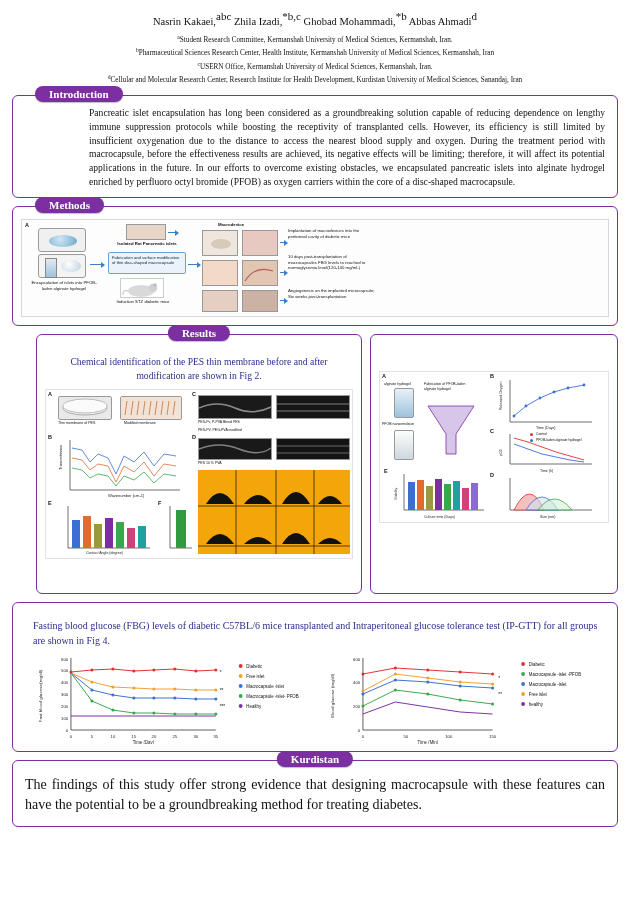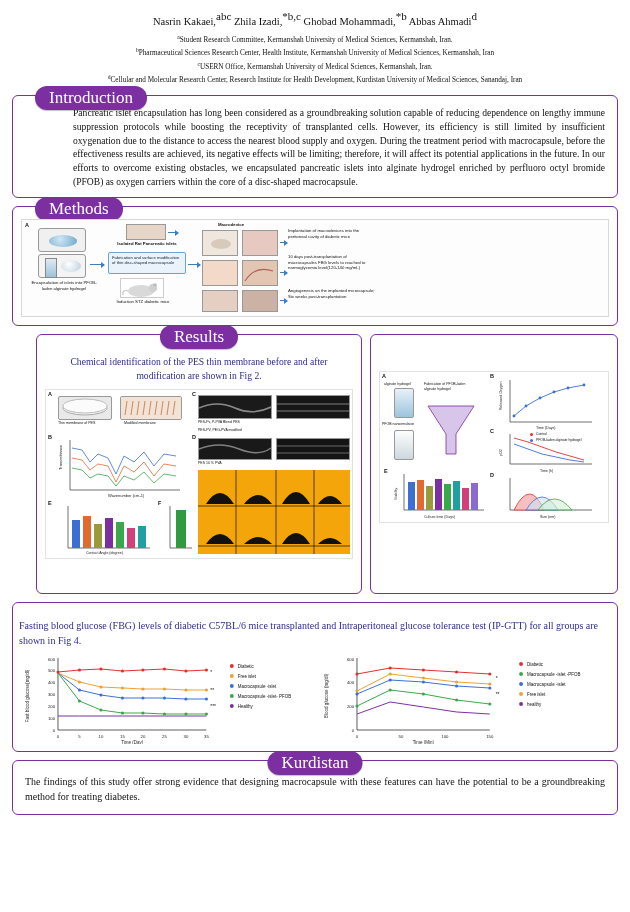--- a/index.html
+++ b/index.html
@@ -53,23 +53,23 @@
     position: relative;
     box-sizing: border-box;
     margin: 0 0 8px 0;
     background: #fff;
   }
   .pill {
     position: absolute;
     background: #7b2fa0;
     color: #ffffff;
     border-radius: 12px;
-    font-weight: normal;
+    font-weight: bold;
     text-align: center;
-    font-size: 17px;
+    font-size: 11px;
     padding: 2px 14px;
     top: -10px;
     left: 22px;
     box-shadow: 0 1px 1px rgba(0,0,0,.25);
     white-space: nowrap;
   }
   .pill.center {
     left: 50%;
     transform: translateX(-50%);
   }
@@ -78,21 +78,21 @@
     line-height: 1.45;
     text-align: justify;
     color: #111;
   }
 
   
   .intro {
     padding: 12px 12px 8px 12px;
   }
   .intro .body-text {
-    margin-left: 48px;
+    margin-left: 64px;
     margin-top: -2px;
   }
 
   
   .methods {
     padding: 12px 8px 8px 8px;
     min-height: 108px;
   }
   .methods-inner {
     display: flex;
@@ -153,21 +153,21 @@
   .res-caption.left-align { text-align: justify; }
   .fig-area {
     position: relative;
     border: 1px solid #e2e2e2;
     background: #fff;
     overflow: hidden;
   }
 
   
   .fbg {
-    padding: 14px 10px 6px 2px;
+    padding: 14px 10px 6px 16px;
     height: 150px;
     position: relative;
   }
   .fbg-caption {
     font-size: 10px;
     line-height: 1.45;
     color: #2d2d8a;
     margin: 2px 4px 4px 4px;
   }
   .fbg-figs {
@@ -179,21 +179,21 @@
     flex: 1;
     position: relative;
     overflow: hidden;
   }
 
   
   .conclusion {
     padding: 14px 12px 10px 12px;
   }
   .conclusion .body-text {
-    font-size: 10px;
+    font-size: 14px;
     text-align: justify;
   }
   .panel-letter {
     position: absolute;
     font-family: "Liberation Sans", sans-serif;
     font-weight: bold;
     font-size: 5.5px;
     color: #111;
   }
   .mini-img {

